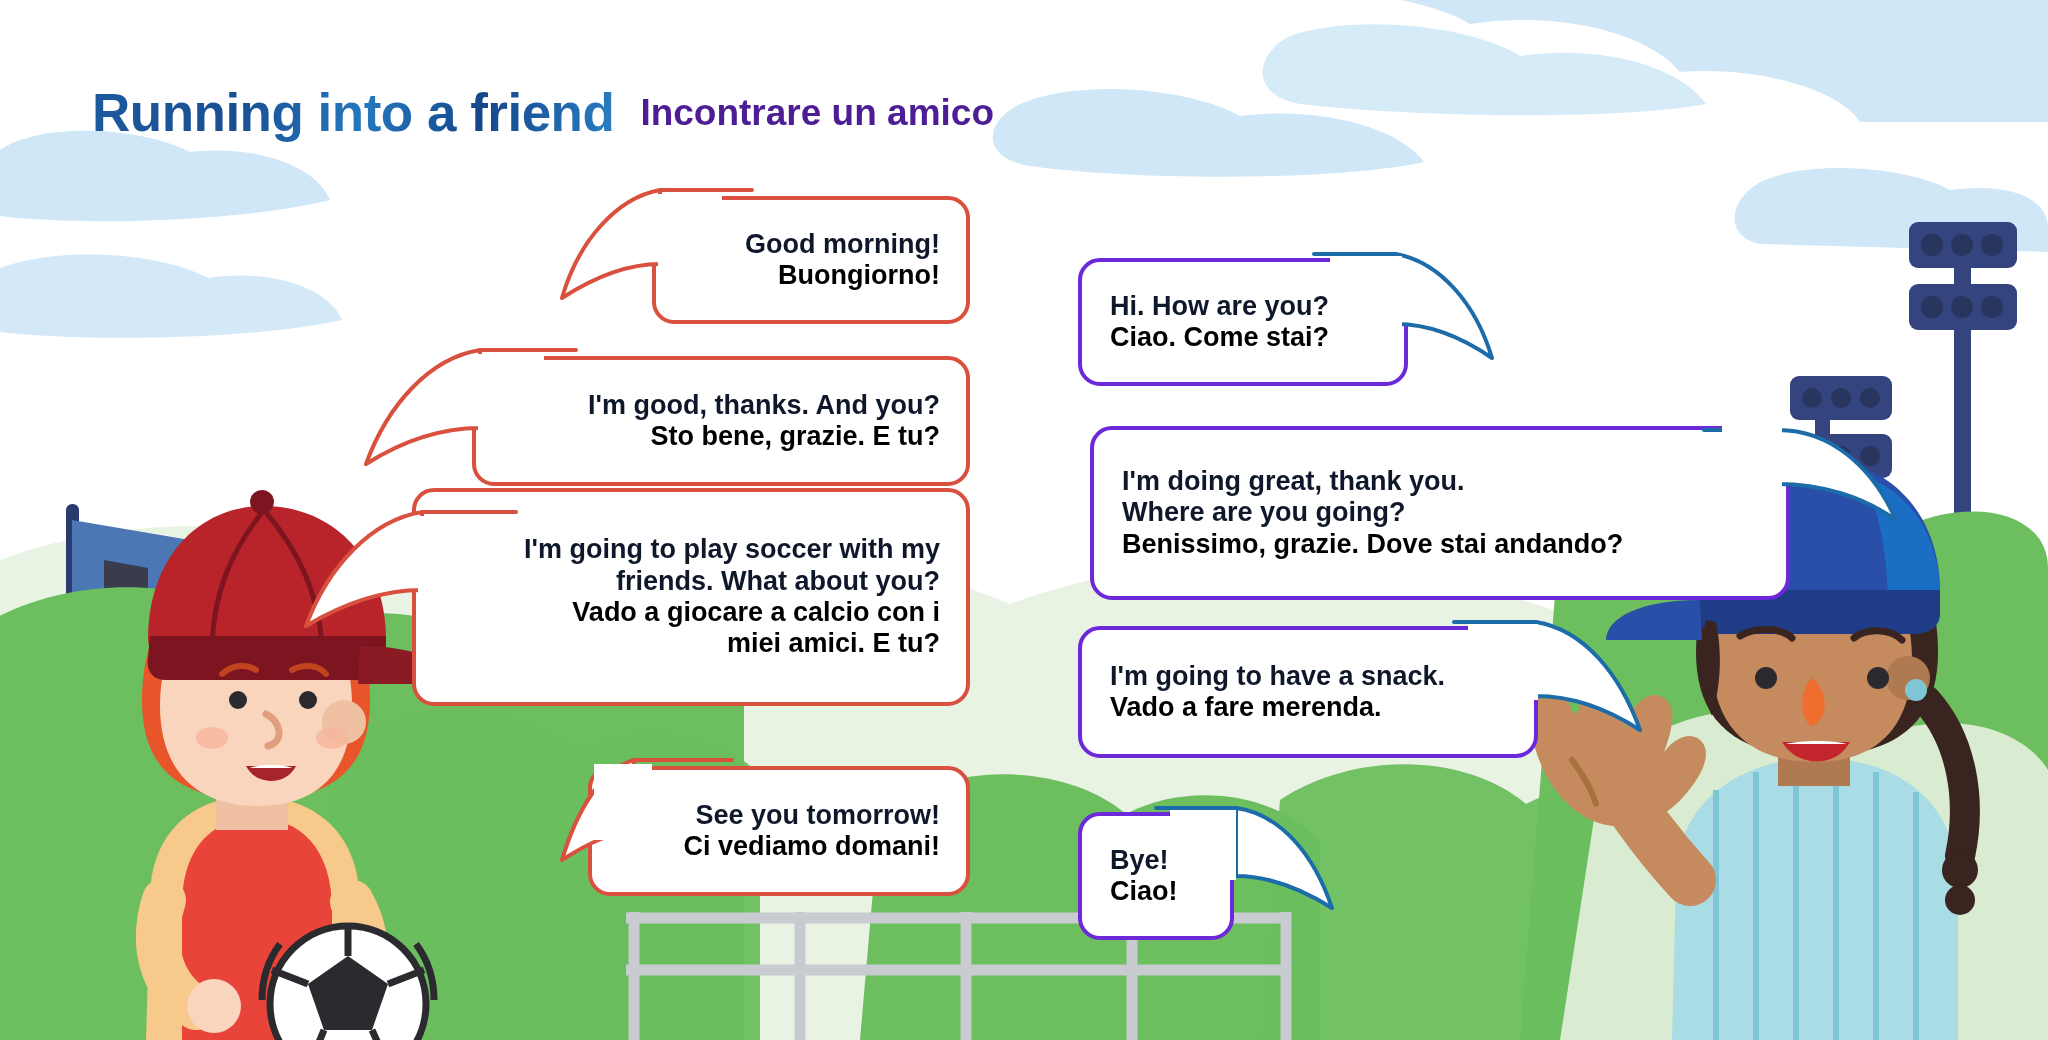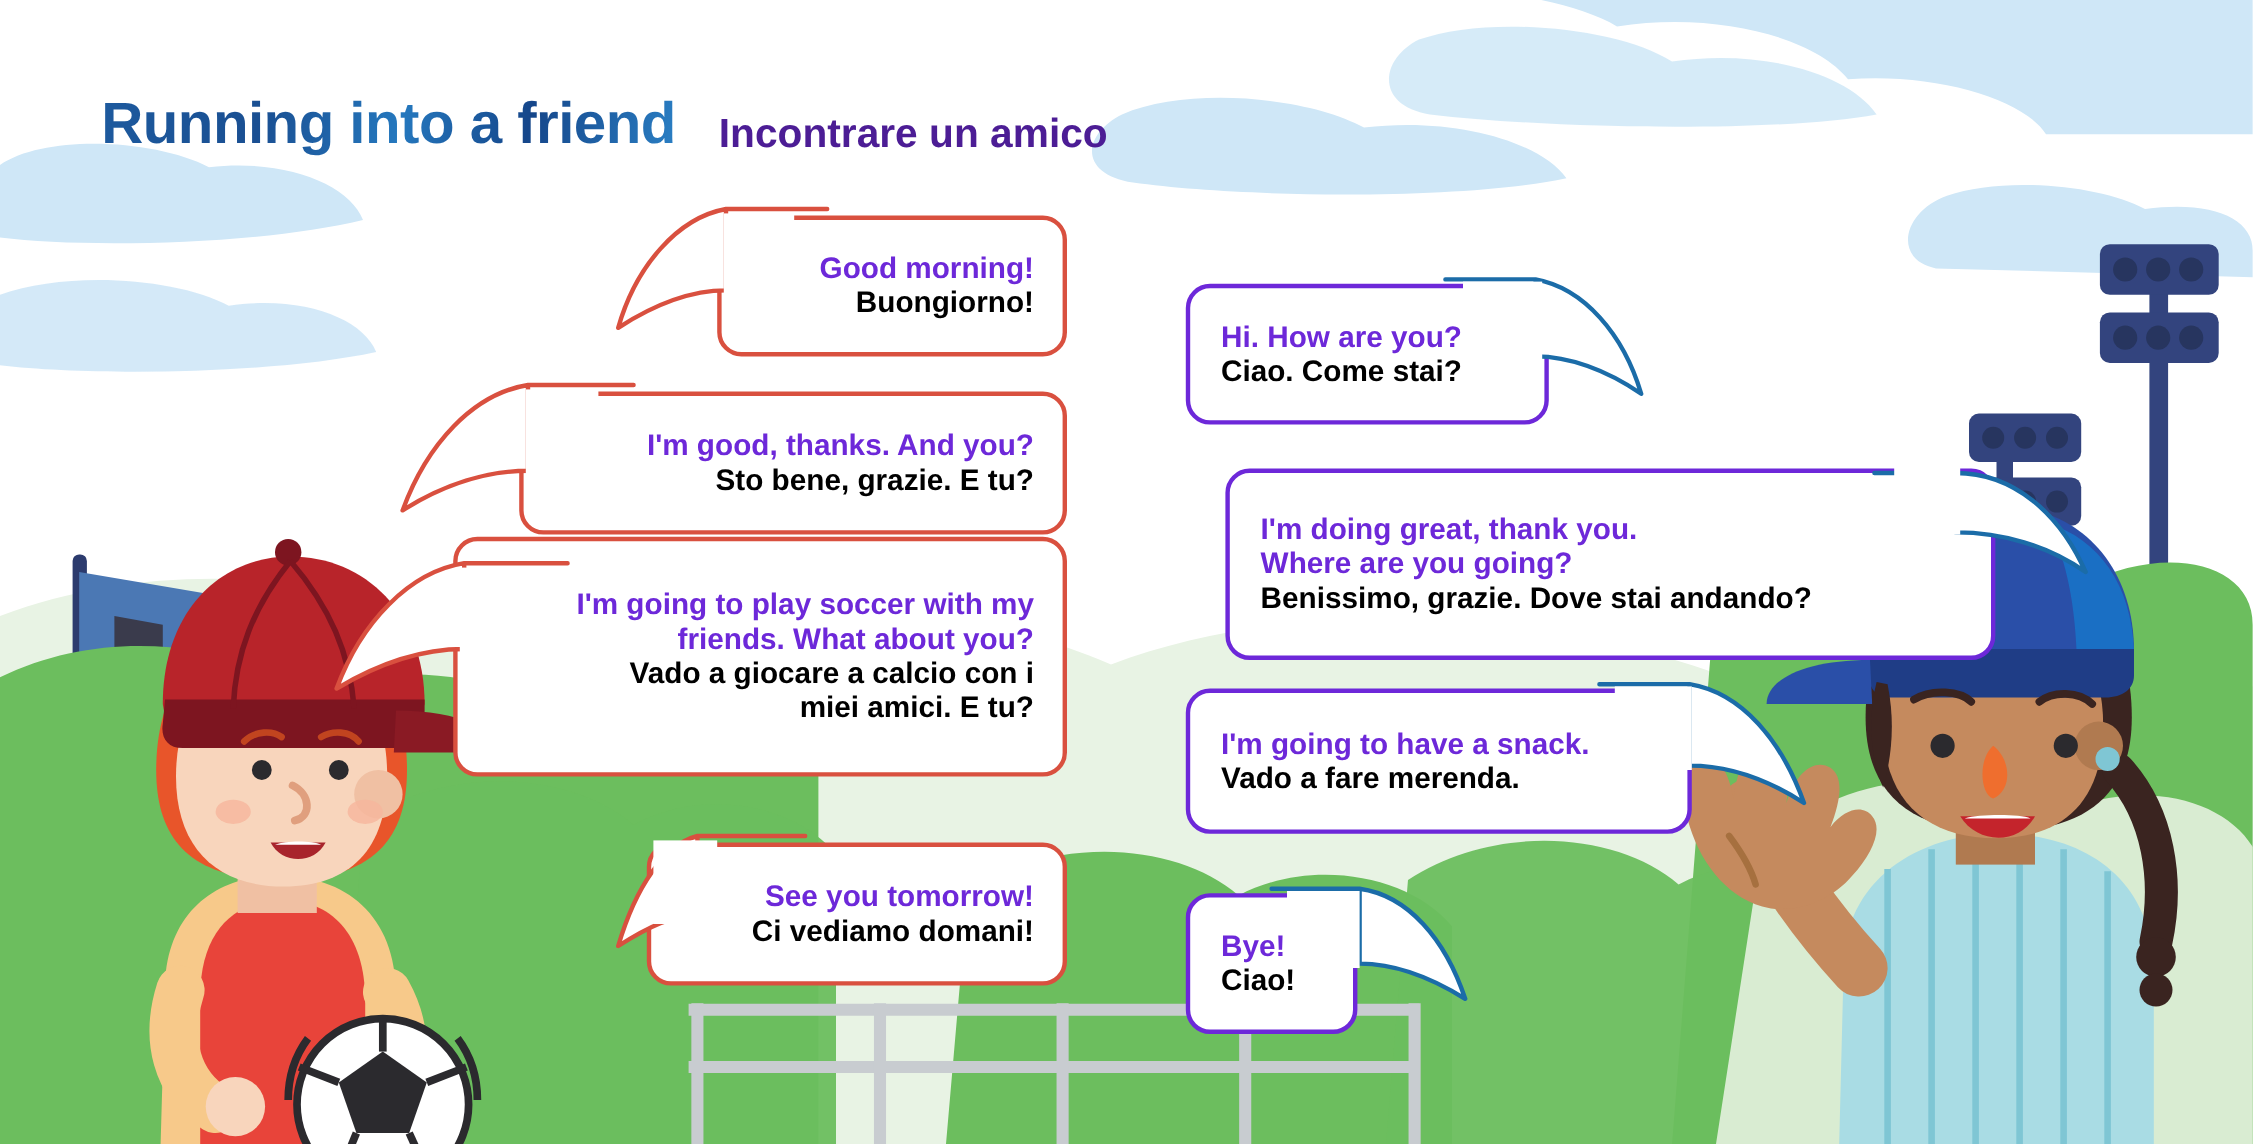--- a/index.html
+++ b/index.html
@@ -13,21 +13,21 @@
 
   #stage { position:absolute; inset:0; width:2048px; height:1040px; overflow:hidden; }
 
   
   .bg-layer { position:absolute; inset:0; width:2048px; height:1040px; }
 
   
   .header {
     position:absolute;
     left:92px; top:82px;
-    display:flex; align-items:flex-end; gap:39px;
+    display:flex; align-items:center; gap:26px;
     z-index:40;
   }
   .title {
     font-size:53px;
     font-weight:bold;
     letter-spacing:-0.5px;
     background:linear-gradient(100deg,#1d5a9e 0%,#1a4f92 28%,#2578be 52%,#15468a 74%,#2a7fc4 100%);
     -webkit-background-clip:text;
     background-clip:text;
     color:transparent;
@@ -50,21 +50,21 @@
     flex-direction:column;
     justify-content:center;
   }
   .bubble .lines { position:relative; z-index:3; }
   .bubble .en, .bubble .it {
     font-size:27px;
     font-weight:bold;
     line-height:1.16;
     white-space:pre-line;
   }
-  .bubble .en { color:#6d28d9; }
+  .bubble .en { color:#0f172a; }
   .bubble .it { color:#000000; }
 
   .bubble.left  { border:4px solid #d9503f; text-align:right; padding:20px 26px; }
   .bubble.right { border:4px solid #6d28d9; text-align:left;  padding:20px 28px; }
 
   
   .tail { position:absolute; overflow:visible; z-index:31; pointer-events:none; }
 
   
   .notch { position:absolute; background:#ffffff; z-index:32; }
@@ -316,21 +316,21 @@
     <div class="lines">
       <div class="en">I'm good, thanks. And you?</div>
       <div class="it">Sto bene, grazie. E tu?</div>
     </div>
   </div>
   <svg class="tail" style="left:360px; top:346px; width:220px; height:134px;" viewBox="0 0 220 134">
     <path d="M120,4 L216,4 M120,4 C70,12 28,58 6,118 C44,94 84,82 120,82 L120,4" fill="#ffffff" stroke="#d9503f" stroke-width="4" stroke-linejoin="round" stroke-linecap="round"></path>
   </svg>
   <div class="notch" style="left:478px; top:354px; width:66px; height:82px;"></div>
 
-  <div class="bubble right" style="left:1114px; top:426px; width:700px; height:174px;">
+  <div class="bubble right" style="left:1090px; top:426px; width:700px; height:174px;">
     <div class="lines">
       <div class="en">I'm doing great, thank you.
 Where are you going?</div>
       <div class="it">Benissimo, grazie. Dove stai andando?</div>
     </div>
   </div>
   <svg class="tail" style="left:1700px; top:396px; width:210px; height:134px;" viewBox="0 0 210 134">
     <path d="M78,34 L4,34 M78,34 C130,34 172,70 196,124 C162,100 120,88 78,88 L78,34" fill="#ffffff" stroke="#1b6ca8" stroke-width="4" stroke-linejoin="round" stroke-linecap="round"></path>
   </svg>
   <div class="notch" style="left:1722px; top:424px; width:60px; height:62px;"></div>

